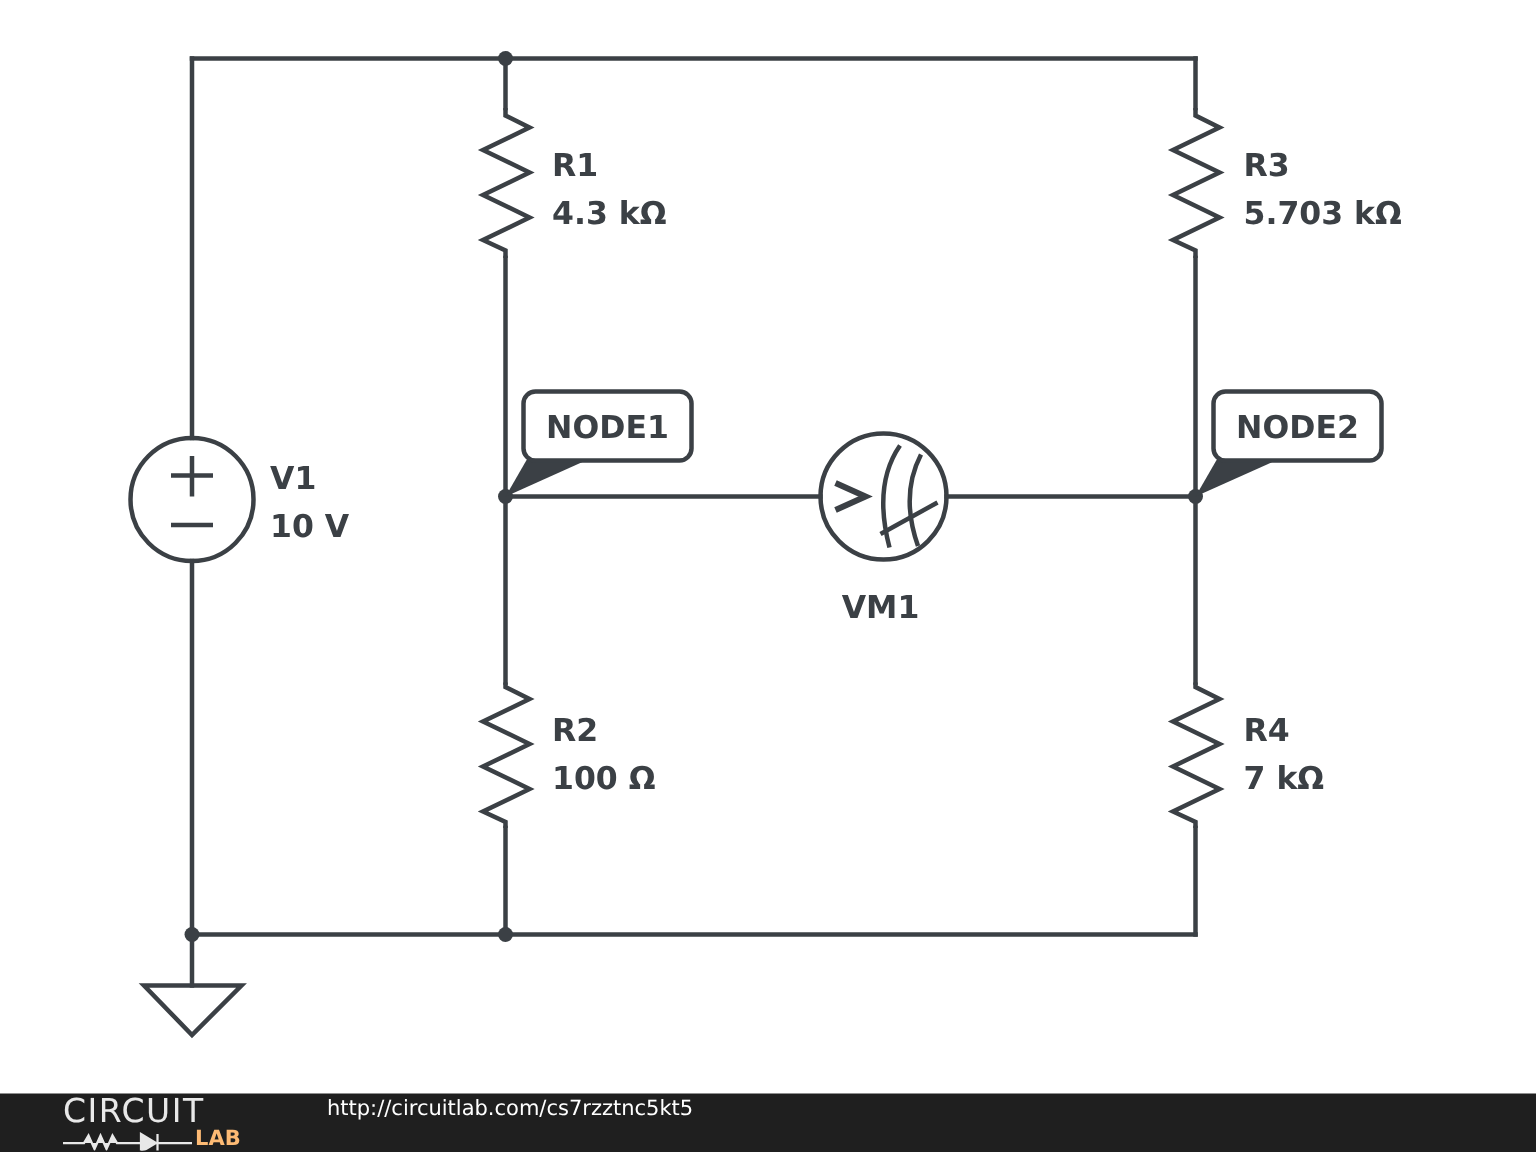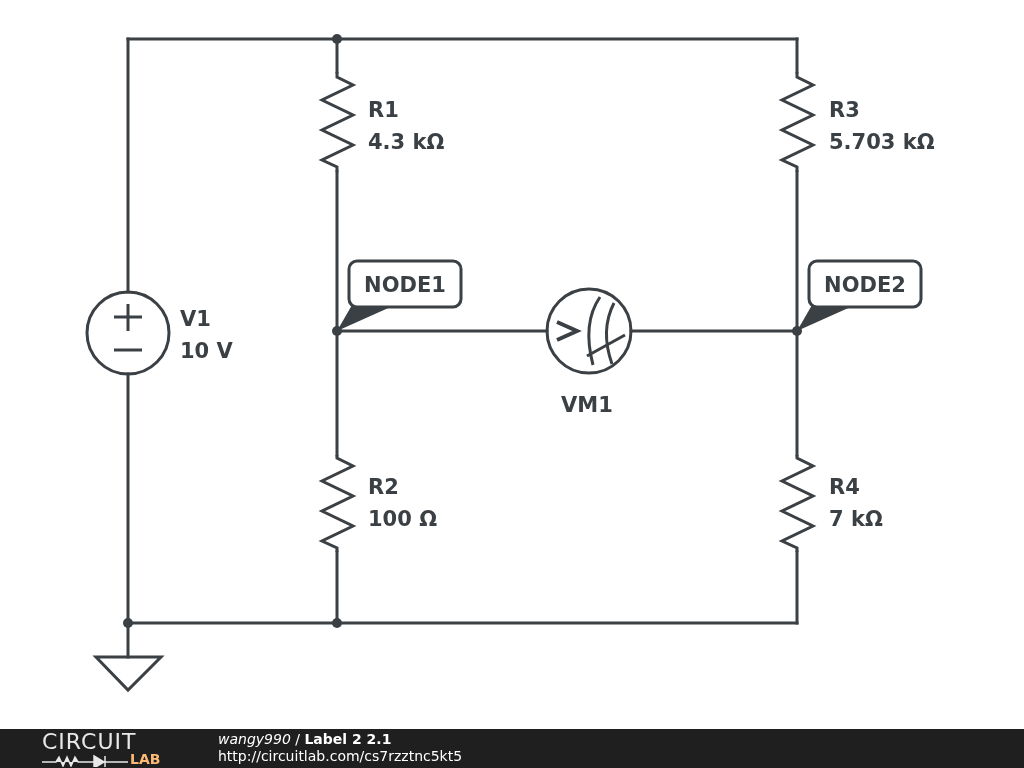--- a/index.html
+++ b/index.html
@@ -97,18 +97,15 @@
 
 <div class="footer">
   <div class="logo">
     <span class="logo-top">CIRCUIT</span>
     <svg class="logo-bottom" viewBox="0 0 140 14">
       <path d="M0 9 H14 L17 4 L21 13 L25 4 L29 13 L33 4 L36 9 H52 M52 3 L62 9 L52 15 Z M63 3 V15 M63 9 H86" stroke="#e8e8e8" stroke-width="1.5" fill="#e8e8e8"></path>
     </svg>
     <span class="logo-lab">LAB</span>
   </div>
   <div class="meta">
-    <div>
-      <span class="user">wangy990</span><span> / </span><span class="title">Label 2 2.1</span>
-    </div>
     <div>http://circuitlab.com/cs7rzztnc5kt5</div>
   </div>
 </div>
 
 </body></html>

